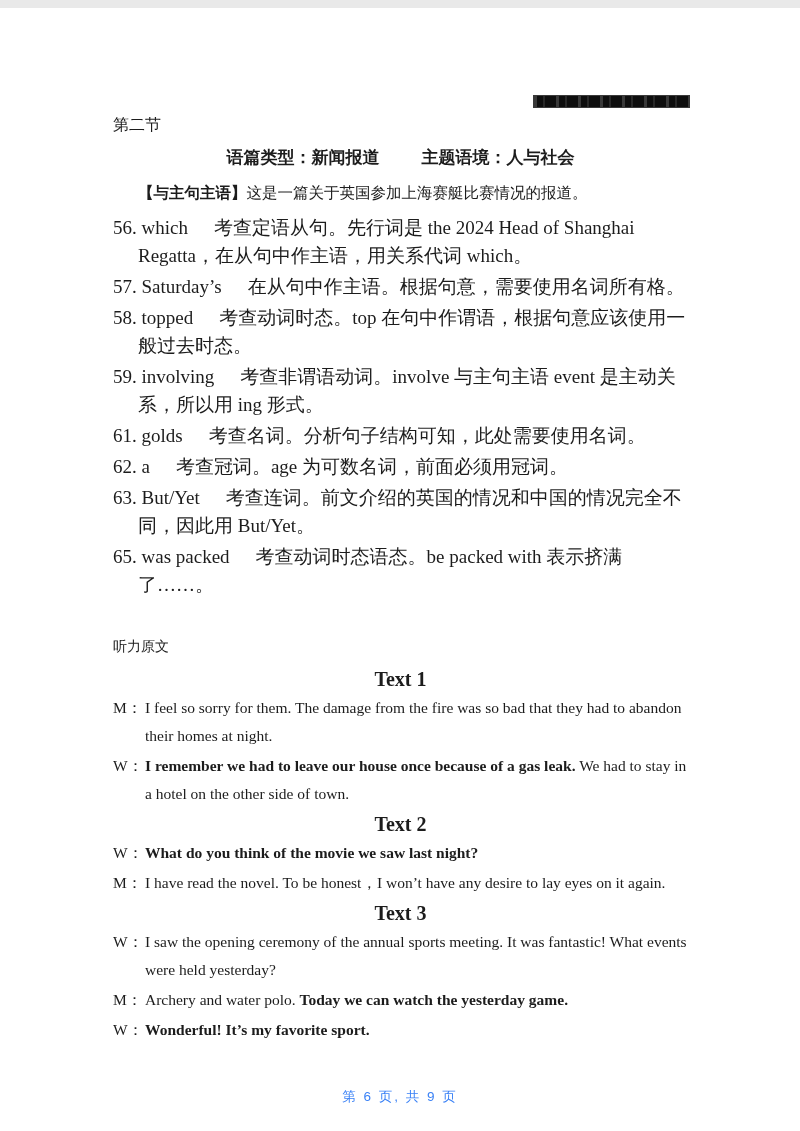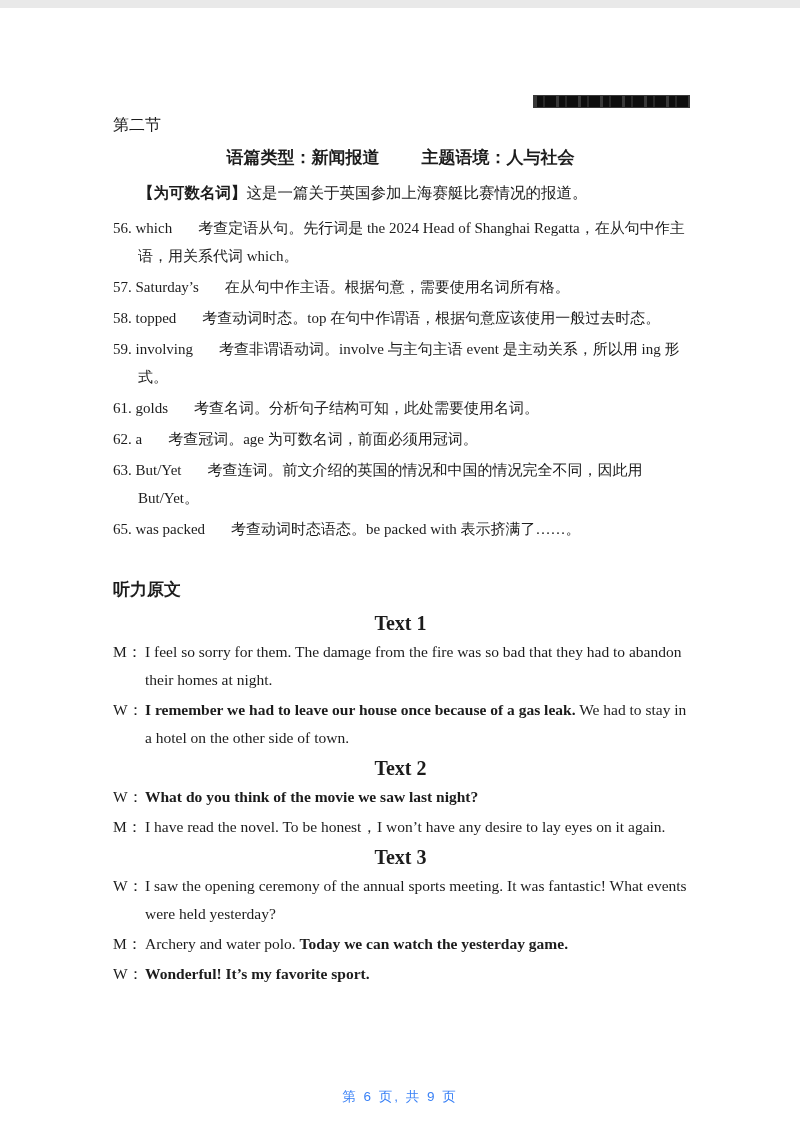--- a/index.html
+++ b/index.html
@@ -31,27 +31,27 @@
     font-weight:700;font-size:17px;line-height:24px;
     text-align:center;margin:0 0 10px 0;white-space:nowrap;
   }
   .type-heading .heading-left{margin-right:42px;}
   .intro{
     font-size:15.5px;line-height:26px;margin:0 0 8px 0;text-indent:25px;
   }
   .intro .intro-tag{font-family:"Liberation Sans","DejaVu Sans",sans-serif;font-weight:700;}
   .explanation-list{margin:0;padding:0;}
   .item{
-    font-size:15px;line-height:28px;
+    font-size:19px;line-height:28px;
     margin:0 0 3px 0;padding-left:25px;text-indent:-25px;
   }
   .item .item-answer{margin-right:26px;}
   .listening-title{
     font-family:"Liberation Sans","DejaVu Sans",sans-serif;
-    font-weight:700;font-size:17px;line-height:22px;
+    font-weight:400;font-size:14px;line-height:22px;
     margin:36px 0 8px 0;
   }
   .text-label{
     font-weight:700;font-size:20px;line-height:28px;margin:2px 0 1px 0;text-align:center;
   }
   .dialog-line{
     display:flex;font-size:15.5px;line-height:28px;margin:0 0 2px 0;
   }
   .dialog-speaker{flex:0 0 32px;}
   .dialog-text{flex:1;}
@@ -72,21 +72,21 @@
 
   <div class="content">
 
     <p class="section-label">第二节</p>
 
     <p class="type-heading">
       <span class="heading-left">语篇类型：新闻报道</span><span class="heading-right">主题语境：人与社会</span>
     </p>
 
     <p class="intro">
-      <span class="intro-tag">【为可数名词】</span><span>这是一篇关于英国参加上海赛艇比赛情况的报道。</span>
+      <span class="intro-tag">【与主句主语】</span><span>这是一篇关于英国参加上海赛艇比赛情况的报道。</span>
     </p>
 
     <div class="explanation-list">
         <p class="item"><span class="item-number">56. </span><span class="item-answer">which</span><span class="item-explanation">考查定语从句。先行词是 the 2024 Head of Shanghai Regatta，在从句中作主语，用关系代词 which。</span></p>
         <p class="item"><span class="item-number">57. </span><span class="item-answer">Saturday’s</span><span class="item-explanation">在从句中作主语。根据句意，需要使用名词所有格。</span></p>
         <p class="item"><span class="item-number">58. </span><span class="item-answer">topped</span><span class="item-explanation">考查动词时态。top 在句中作谓语，根据句意应该使用一般过去时态。</span></p>
         <p class="item"><span class="item-number">59. </span><span class="item-answer">involving</span><span class="item-explanation">考查非谓语动词。involve 与主句主语 event 是主动关系，所以用 ing 形式。</span></p>
         <p class="item"><span class="item-number">61. </span><span class="item-answer">golds</span><span class="item-explanation">考查名词。分析句子结构可知，此处需要使用名词。</span></p>
         <p class="item"><span class="item-number">62. </span><span class="item-answer">a</span><span class="item-explanation">考查冠词。age 为可数名词，前面必须用冠词。</span></p>
         <p class="item"><span class="item-number">63. </span><span class="item-answer">But/Yet</span><span class="item-explanation">考查连词。前文介绍的英国的情况和中国的情况完全不同，因此用 But/Yet。</span></p>

